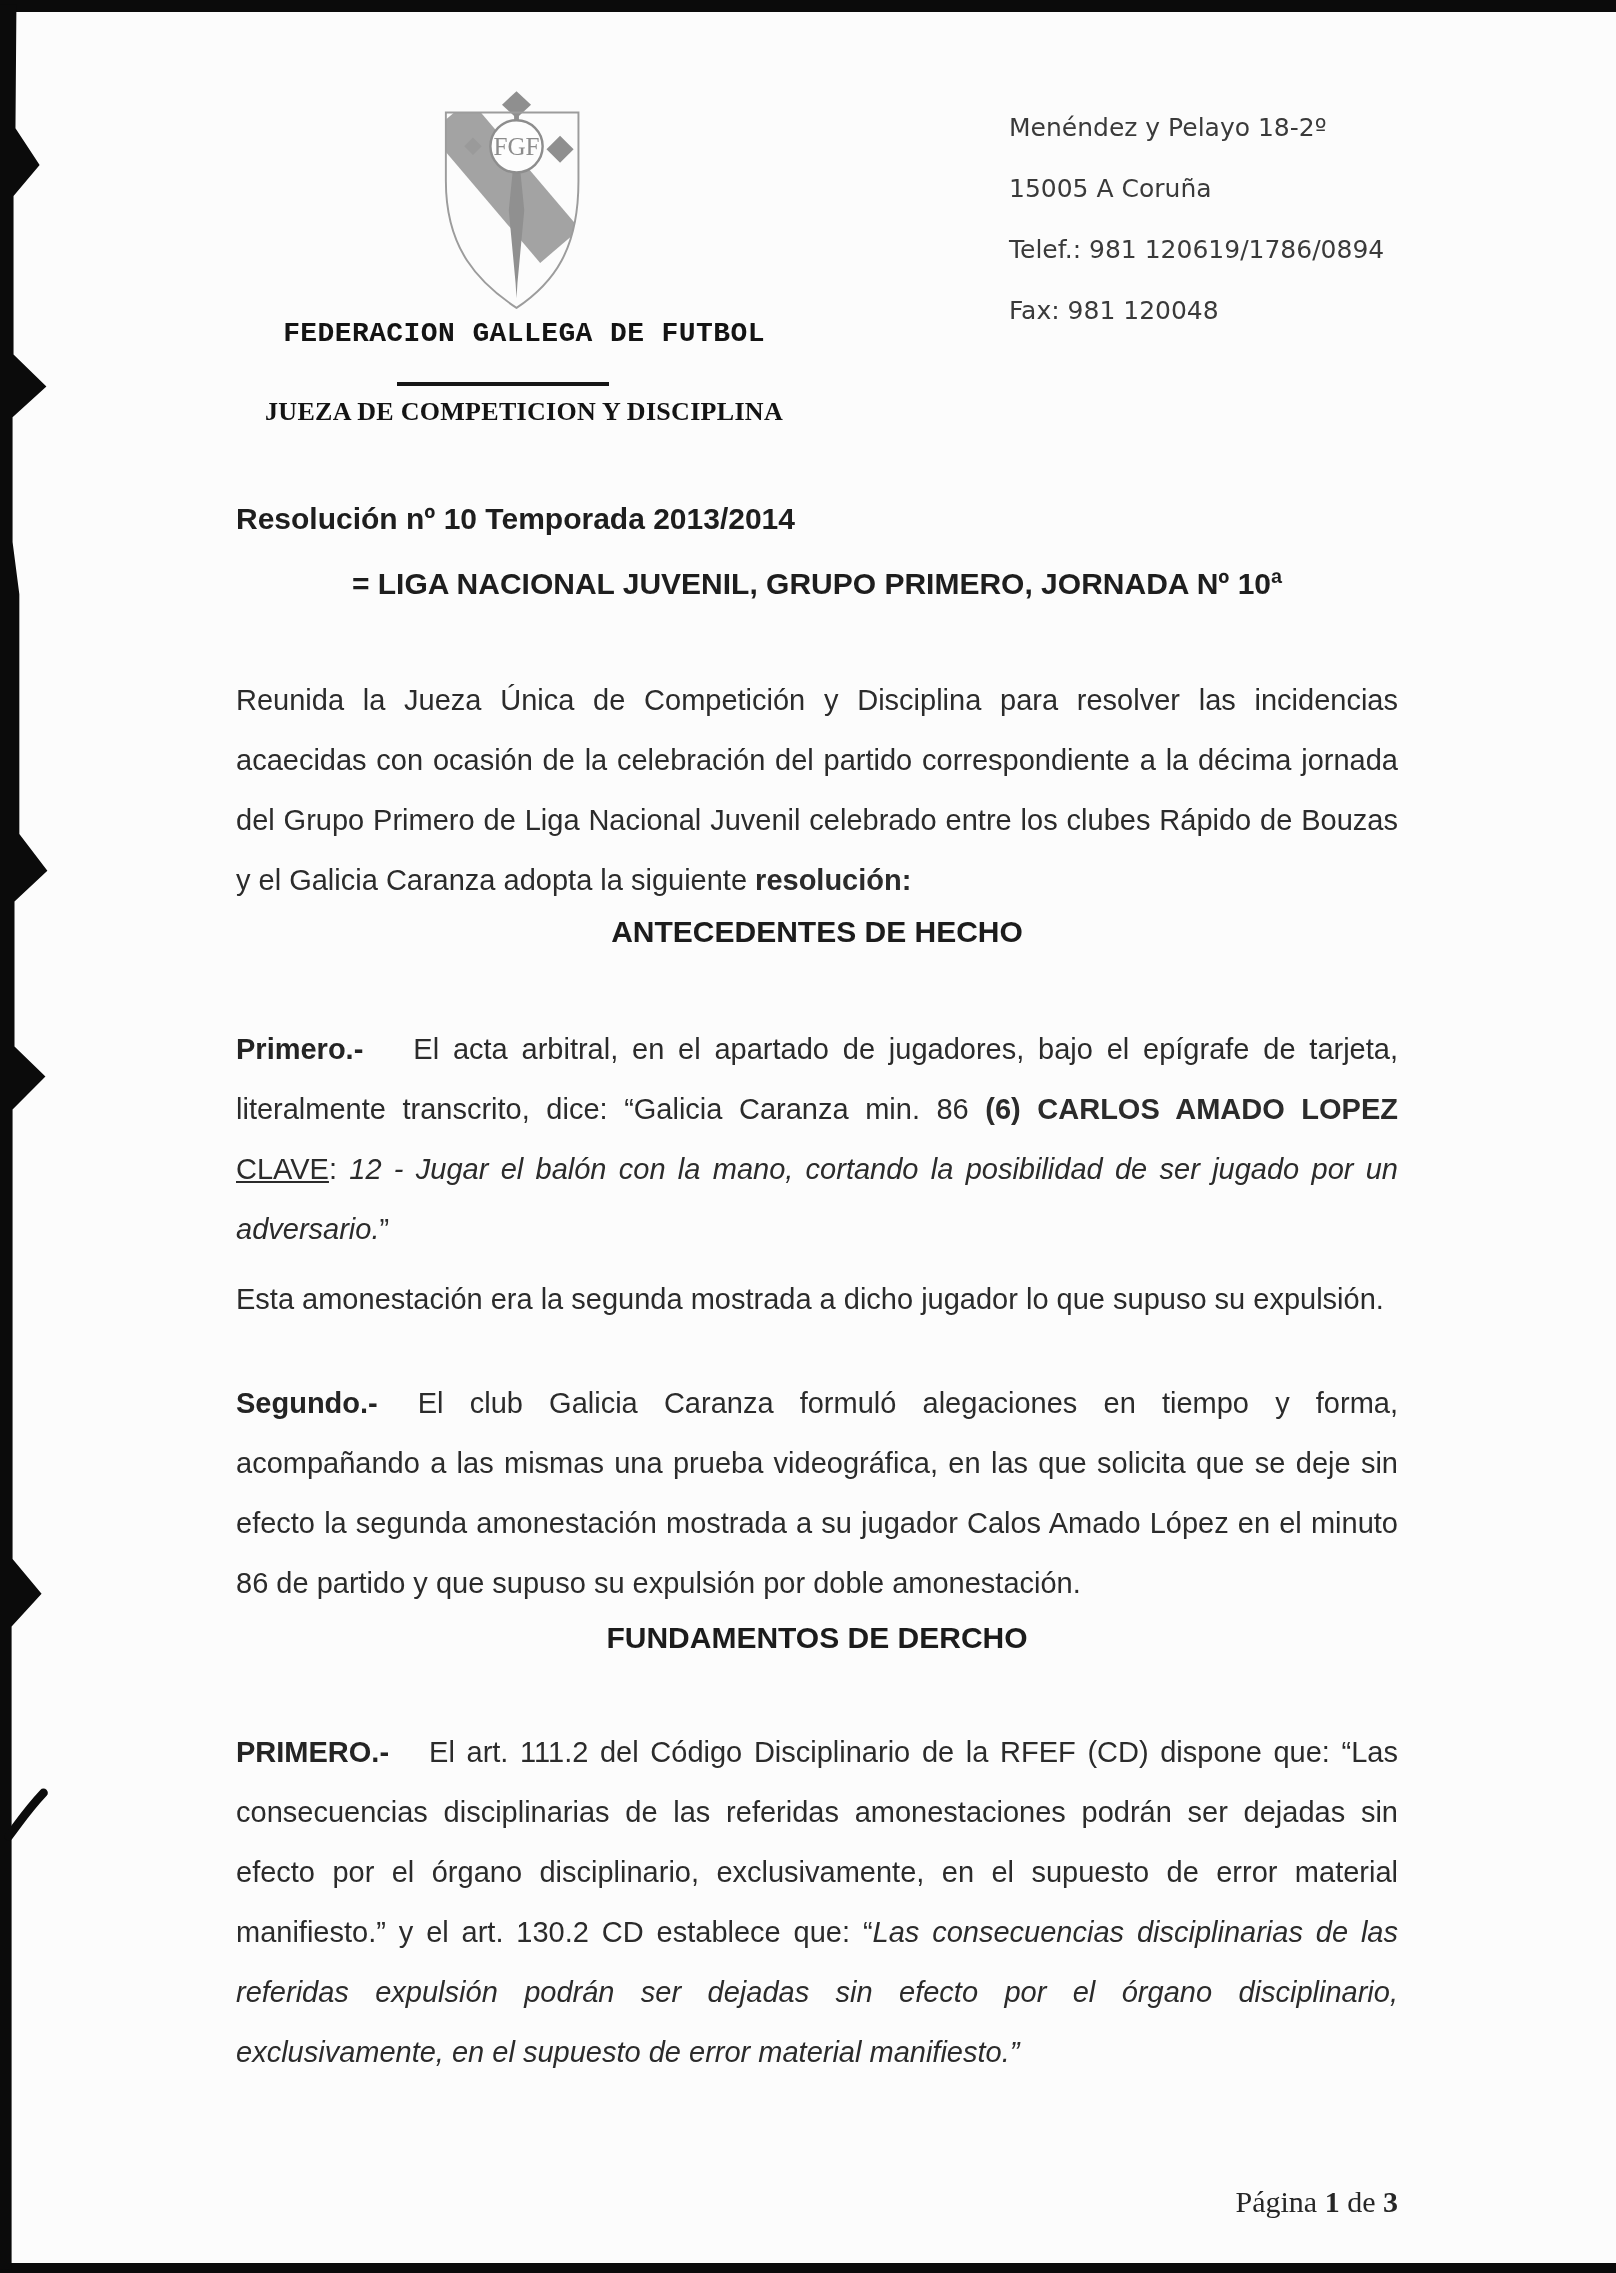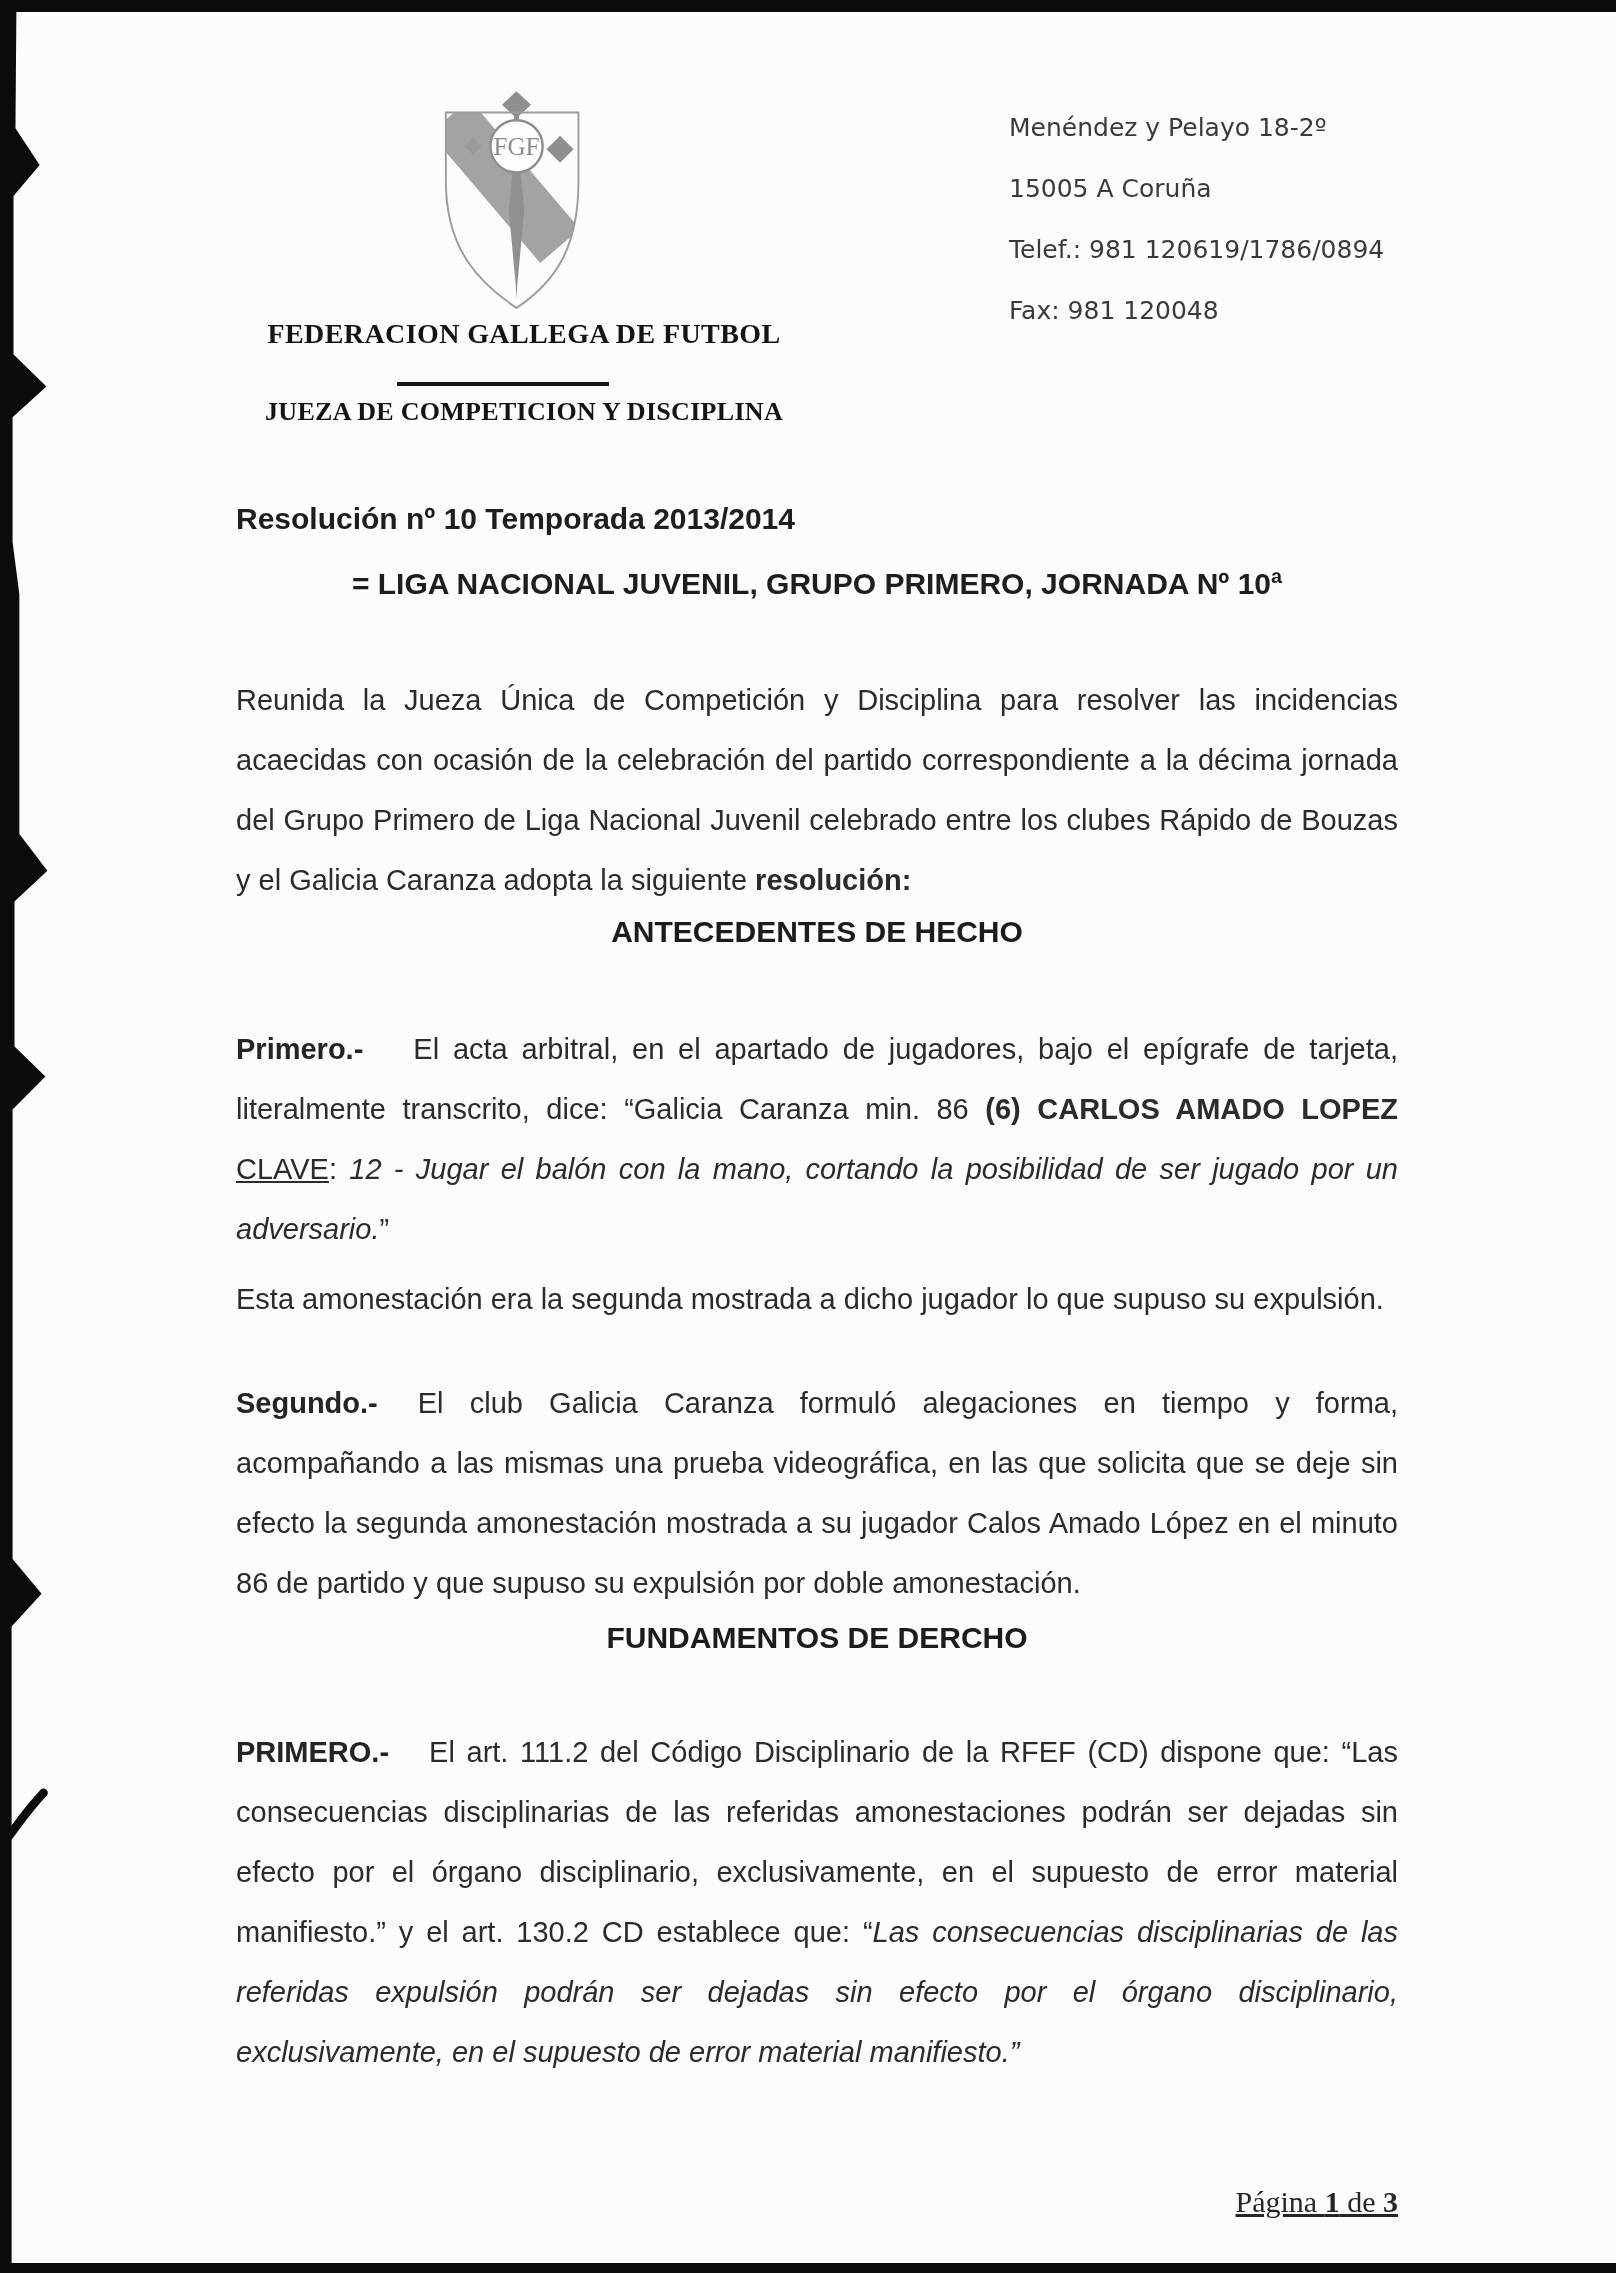--- a/index.html
+++ b/index.html
@@ -14,21 +14,21 @@
   
   .border-top{position:absolute;top:0;left:0;width:1617px;height:11.6px;background:#0b0b0b;}
   .border-bottom{position:absolute;bottom:0;left:0;width:1617px;height:10.7px;background:#0b0b0b;}
   .border-right{position:absolute;top:0;right:0;width:13.6px;height:2274px;background:#0b0b0b;}
   .torn-left{position:absolute;top:0;left:0;}
 
   
   .logo{position:absolute;left:442px;top:89px;}
   .org-name{
     position:absolute;left:136px;top:318px;width:776px;
-    text-align:center;font-family:Liberation Serif, serif;
+    text-align:center;font-family:Liberation Mono, monospace;
     font-weight:bold;font-size:28px;color:#141414;letter-spacing:0.4px;
   }
   .org-divider{position:absolute;left:397px;top:382px;width:212px;height:3.9px;background:#161616;}
   .dept-name{
     position:absolute;left:136px;top:397px;width:776px;
     text-align:center;font-family:"Liberation Serif","DejaVu Serif",serif;
     font-weight:bold;font-size:26px;color:#141414;letter-spacing:0.3px;
   }
   .contact{
     position:absolute;left:1009px;top:97px;width:472px;
@@ -55,21 +55,21 @@
   .lbl{font-weight:bold;color:#242424;}
   .tab-lg{display:inline-block;width:50px;}
   .tab-sm{display:inline-block;width:40px;}
   .b{font-weight:bold;}
   .i{font-style:italic;}
   .u{text-decoration:underline;}
 
   .footer{
     position:absolute;left:236px;top:2185px;width:1162px;
     text-align:right;font-family:"Liberation Serif","DejaVu Serif",serif;
-    font-size:30px;color:#262626;text-decoration:underline;
+    font-size:30px;color:#262626;
   }
   .footer .num{font-weight:bold;}
 </style>
 </head>
 <body>
 
 <div class="scan">
 
   <div class="border-top"></div>
   <div class="border-bottom"></div>

